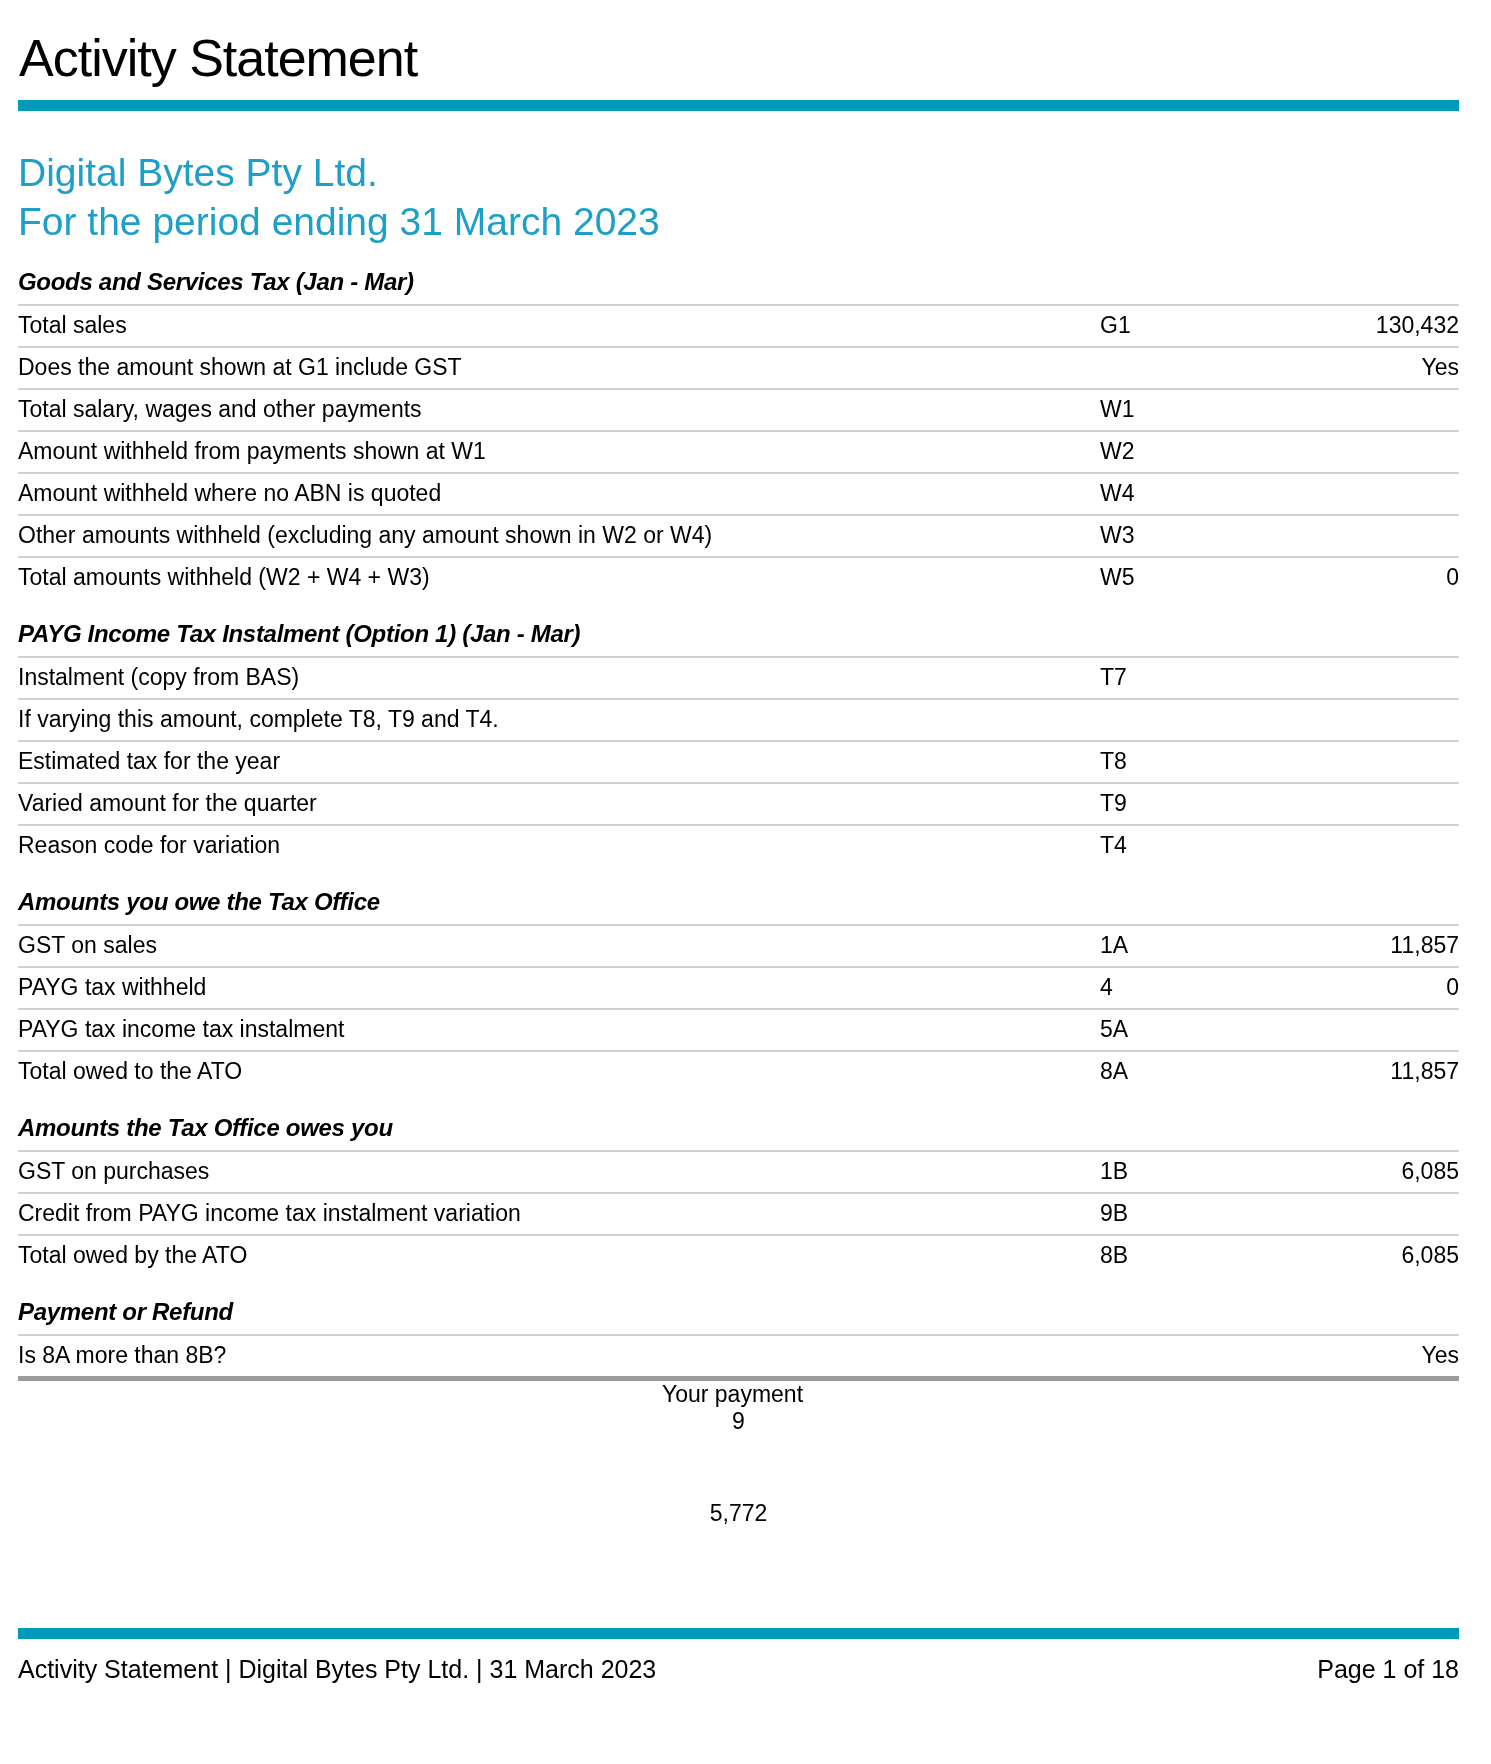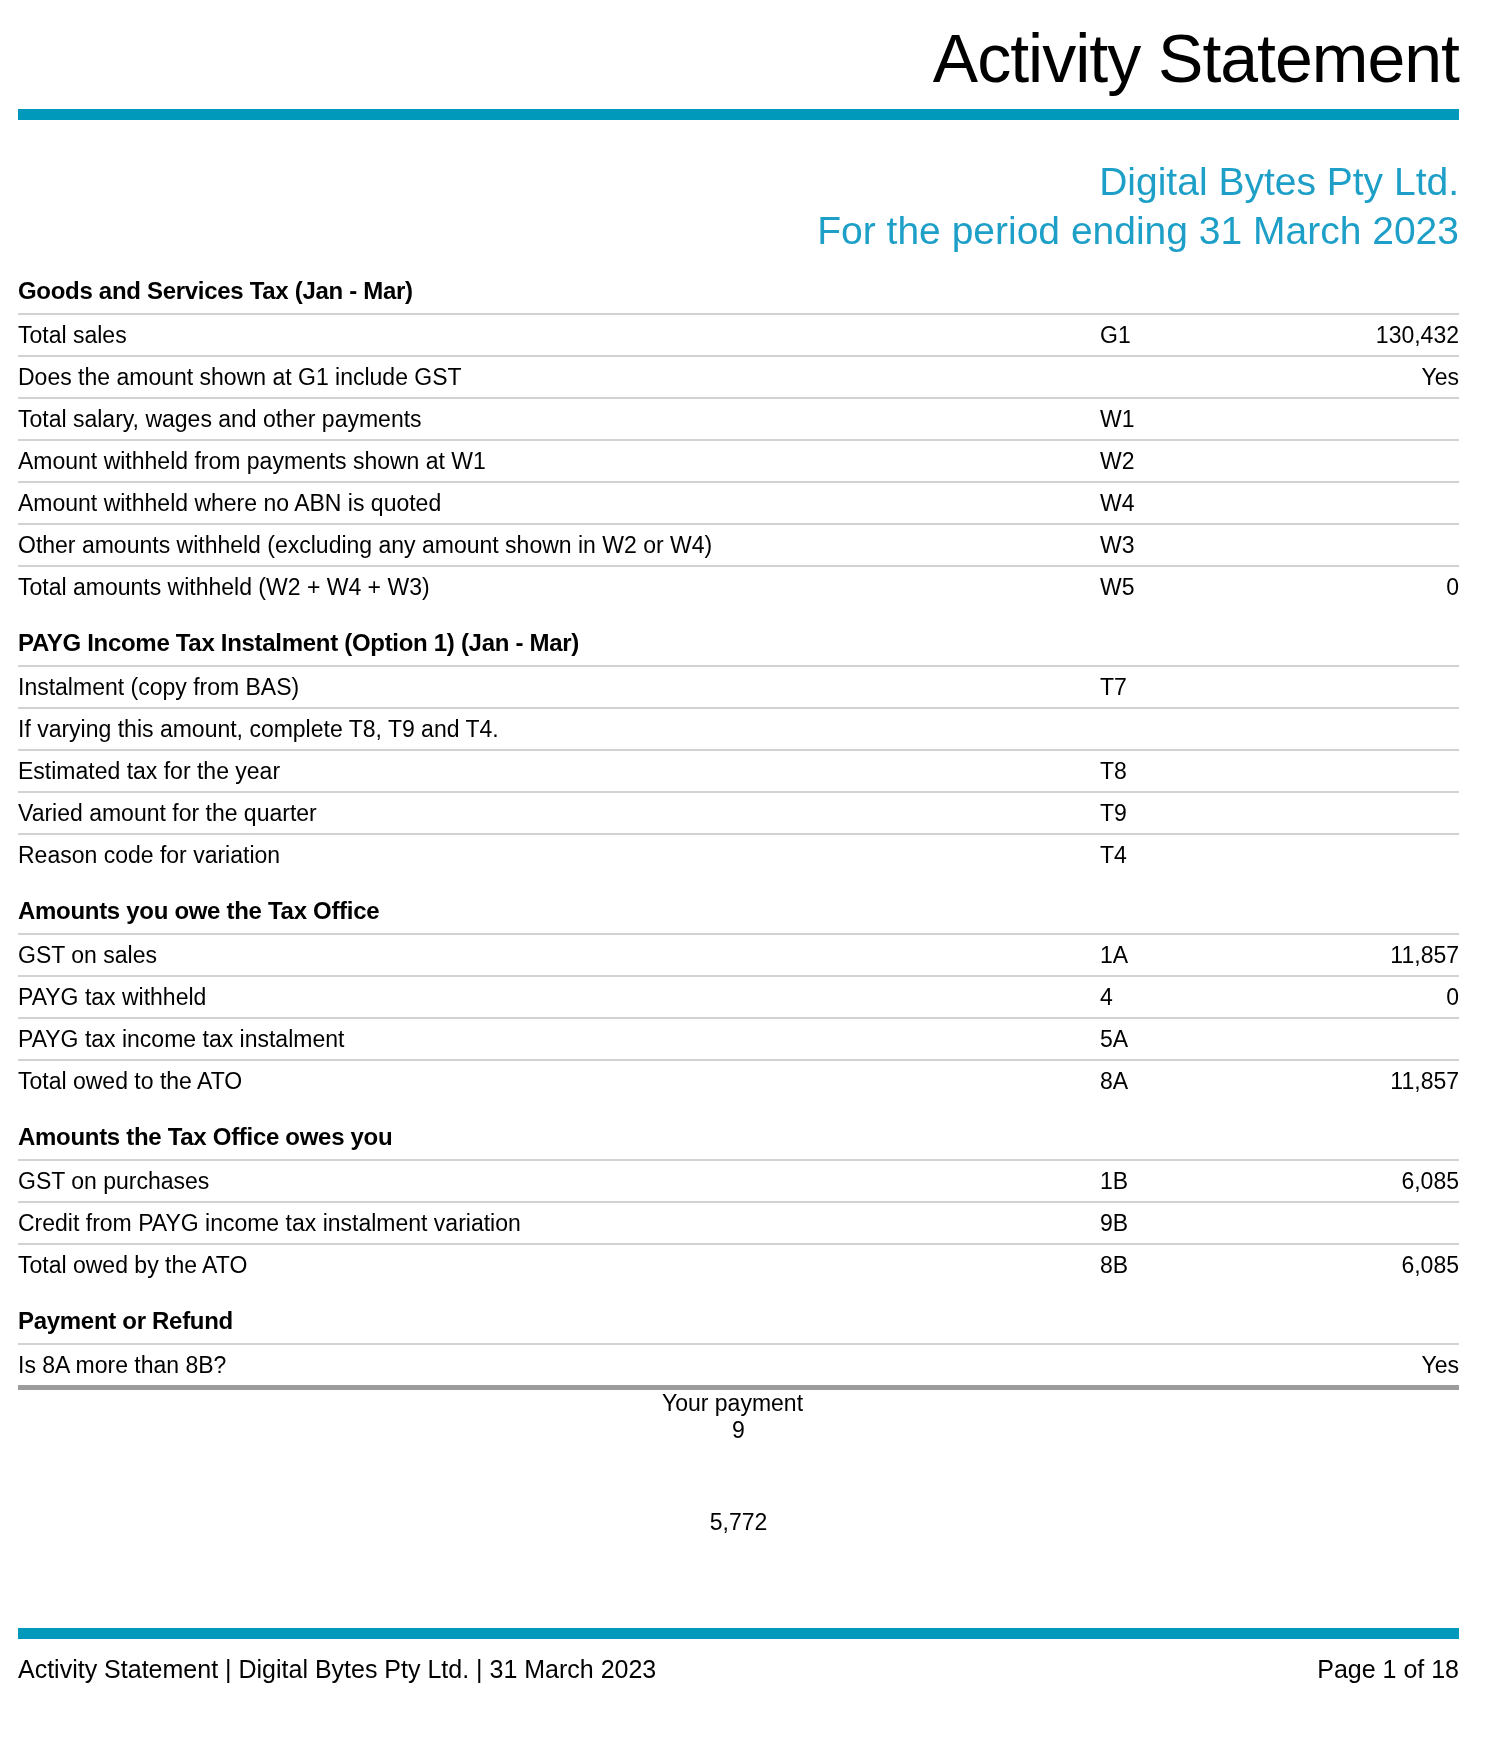--- a/index.html
+++ b/index.html
@@ -12,47 +12,47 @@
     position: relative;
     overflow: hidden;
     --accent: #0098BB;
     --subtitle: #1D9FC8;
     --divider: #D2D2D2;
     --heavy: #9C9C9C;
   }
   .page { padding: 10px 32px 0 18px; }
 
   .doc-title {
-    font-size: 68px;
+    font-size: 52px;
     font-weight: 400;
     line-height: 1.08;
     letter-spacing: -1px;
-    margin: 12px 0 0 1px;
+    margin: 20px 0 0 1px;
     color: #000;
-    text-align: right;
   }
   .title-rule { height: 11px; background: var(--accent); margin-top: 14px; }
 
   .subtitle {
     margin-top: 38px;
-    text-align: right;
+    text-align: left;
     font-size: 39px;
     line-height: 1.24;
     color: var(--subtitle);
   }
 
   .meta { margin-top: 34px; }
 
   .section h2 {
     font-size: 24px;
     font-weight: 700;
     letter-spacing: -0.3px;
     margin: 16px 0 0;
     padding: 6px 0 8px;
     color: #000;
+    font-style: italic;
   }
 
   .row {
     display: flex;
     align-items: center;
     min-height: 40px;
     border-top: 2px solid var(--divider);
     font-size: 23px;
   }
   .row .label { flex: 1 1 auto; padding-right: 12px; }

